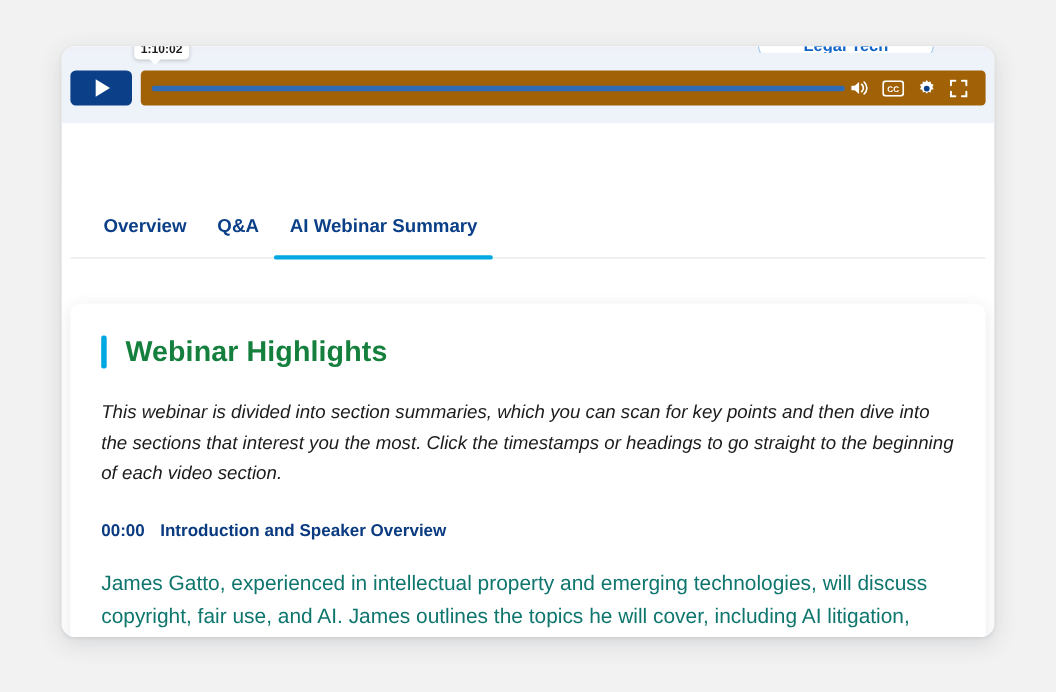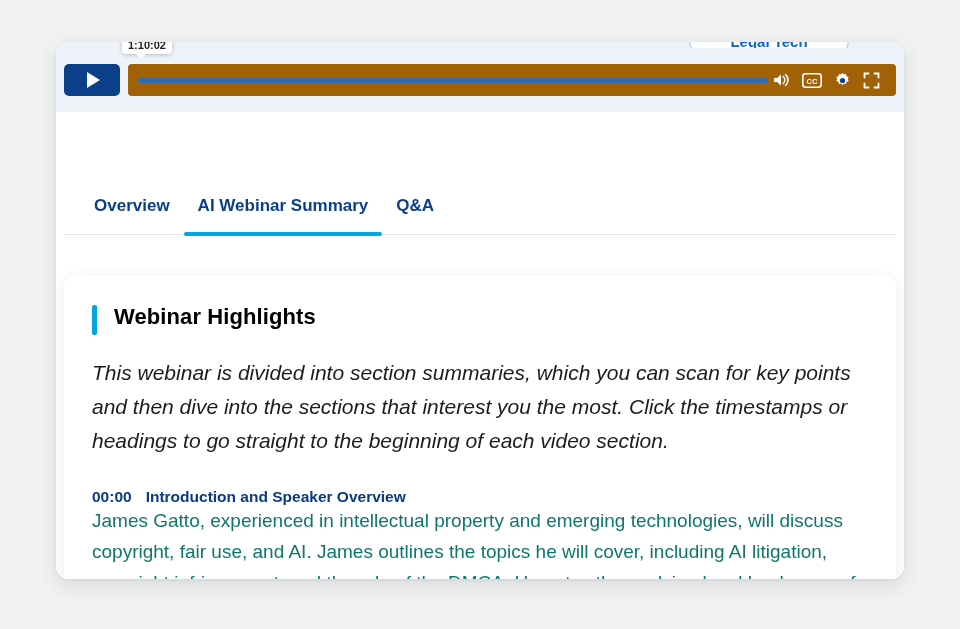--- a/index.html
+++ b/index.html
@@ -221,40 +221,40 @@
   .hl-bar {
     position: absolute;
     left: 0;
     top: 1px;
     width: 5px;
     height: 30px;
     background: #00a7e1;
     border-radius: 2px;
   }
   .hl-title {
-    font-size: 22px;
-    font-weight: bold;
-    color: #000000;
+    font-size: 26px;
+    font-weight: bold;
+    color: #15803d;
     letter-spacing: 0.1px;
   }
 
   .intro {
     font-style: italic;
-    font-size: 21px;
+    font-size: 17px;
     line-height: 1.62;
     color: #1c1c1c;
     margin: 0 0 30px 0;
     max-width: 775px;
   }
 
   .section-head {
     font-size: 15.5px;
     font-weight: bold;
     color: #0a3a80;
-    margin-bottom: 0;
+    margin-bottom: 24px;
     cursor: pointer;
     display: inline-block;
   }
   .section-head .ts { margin-right: 14px; }
 
   .section-body {
     font-size: 19px;
     line-height: 1.62;
     color: #0f766e;
     max-width: 782px;
@@ -317,22 +317,22 @@
           </span>
         </div>
       </div>
 
     </div>
   </div>
 
   <div class="tabs-region">
     <div class="tabs">
       <button class="tab">Overview</button>
+      <button class="tab">Q&amp;A</button>
       <button class="tab active">AI Webinar Summary</button>
-      <button class="tab">Q&amp;A</button>
     </div>
   </div>
 
   <div class="card">
 
     <div class="hl-head">
       <span class="hl-bar"></span>
       <h2 class="hl-title">Webinar Highlights</h2>
     </div>
 

